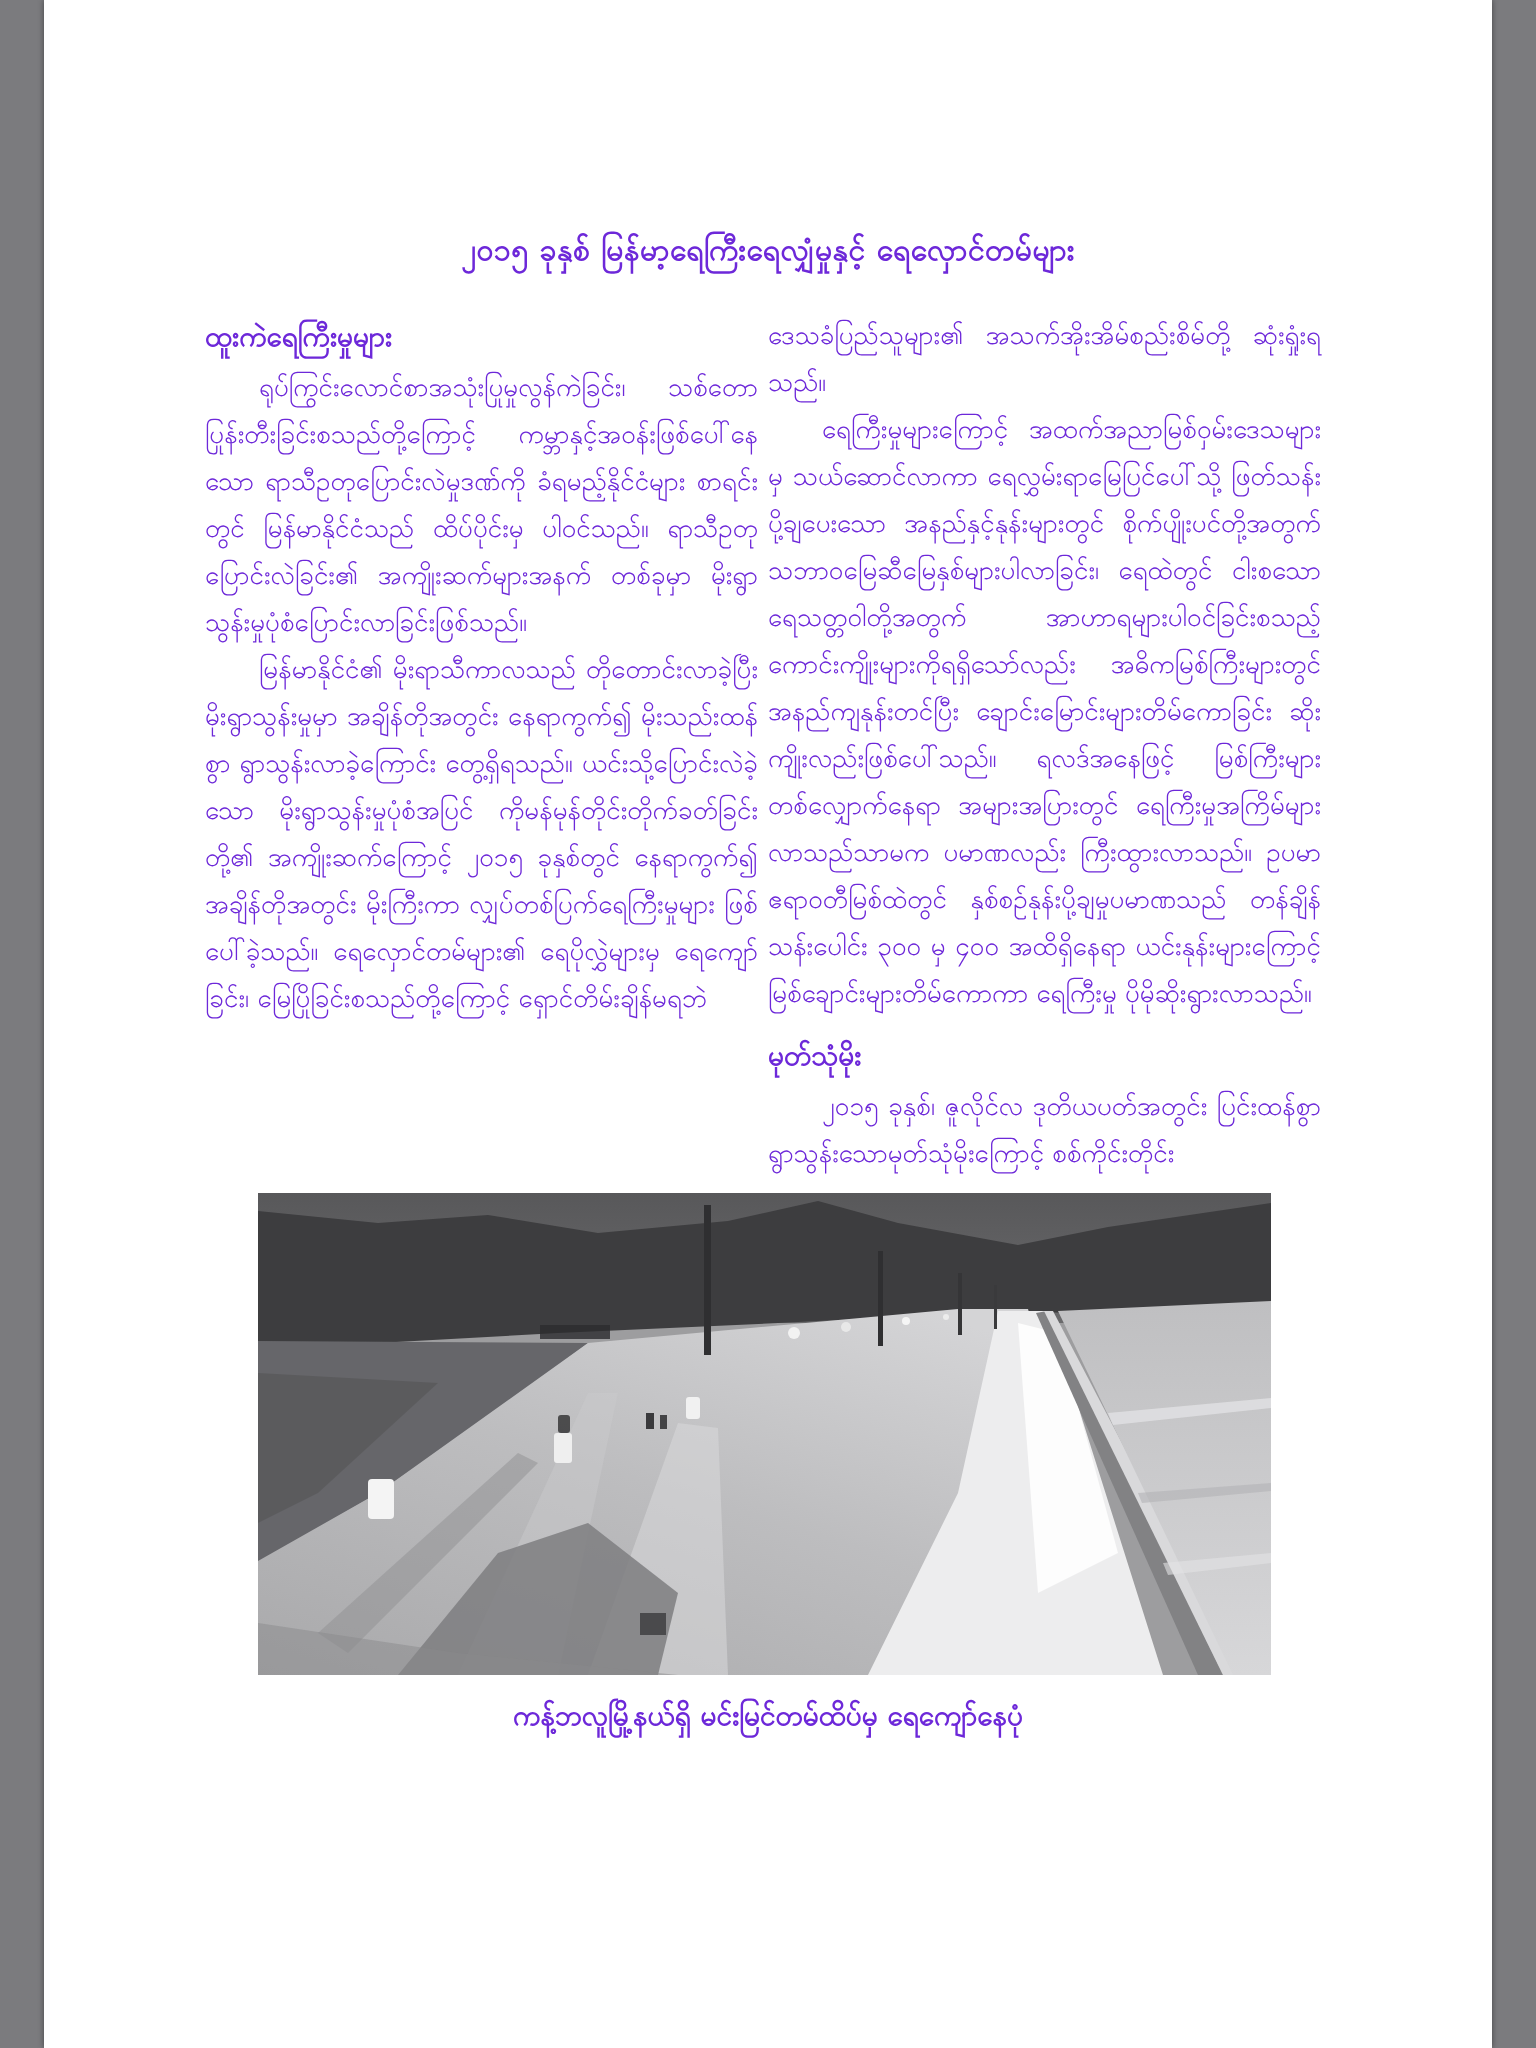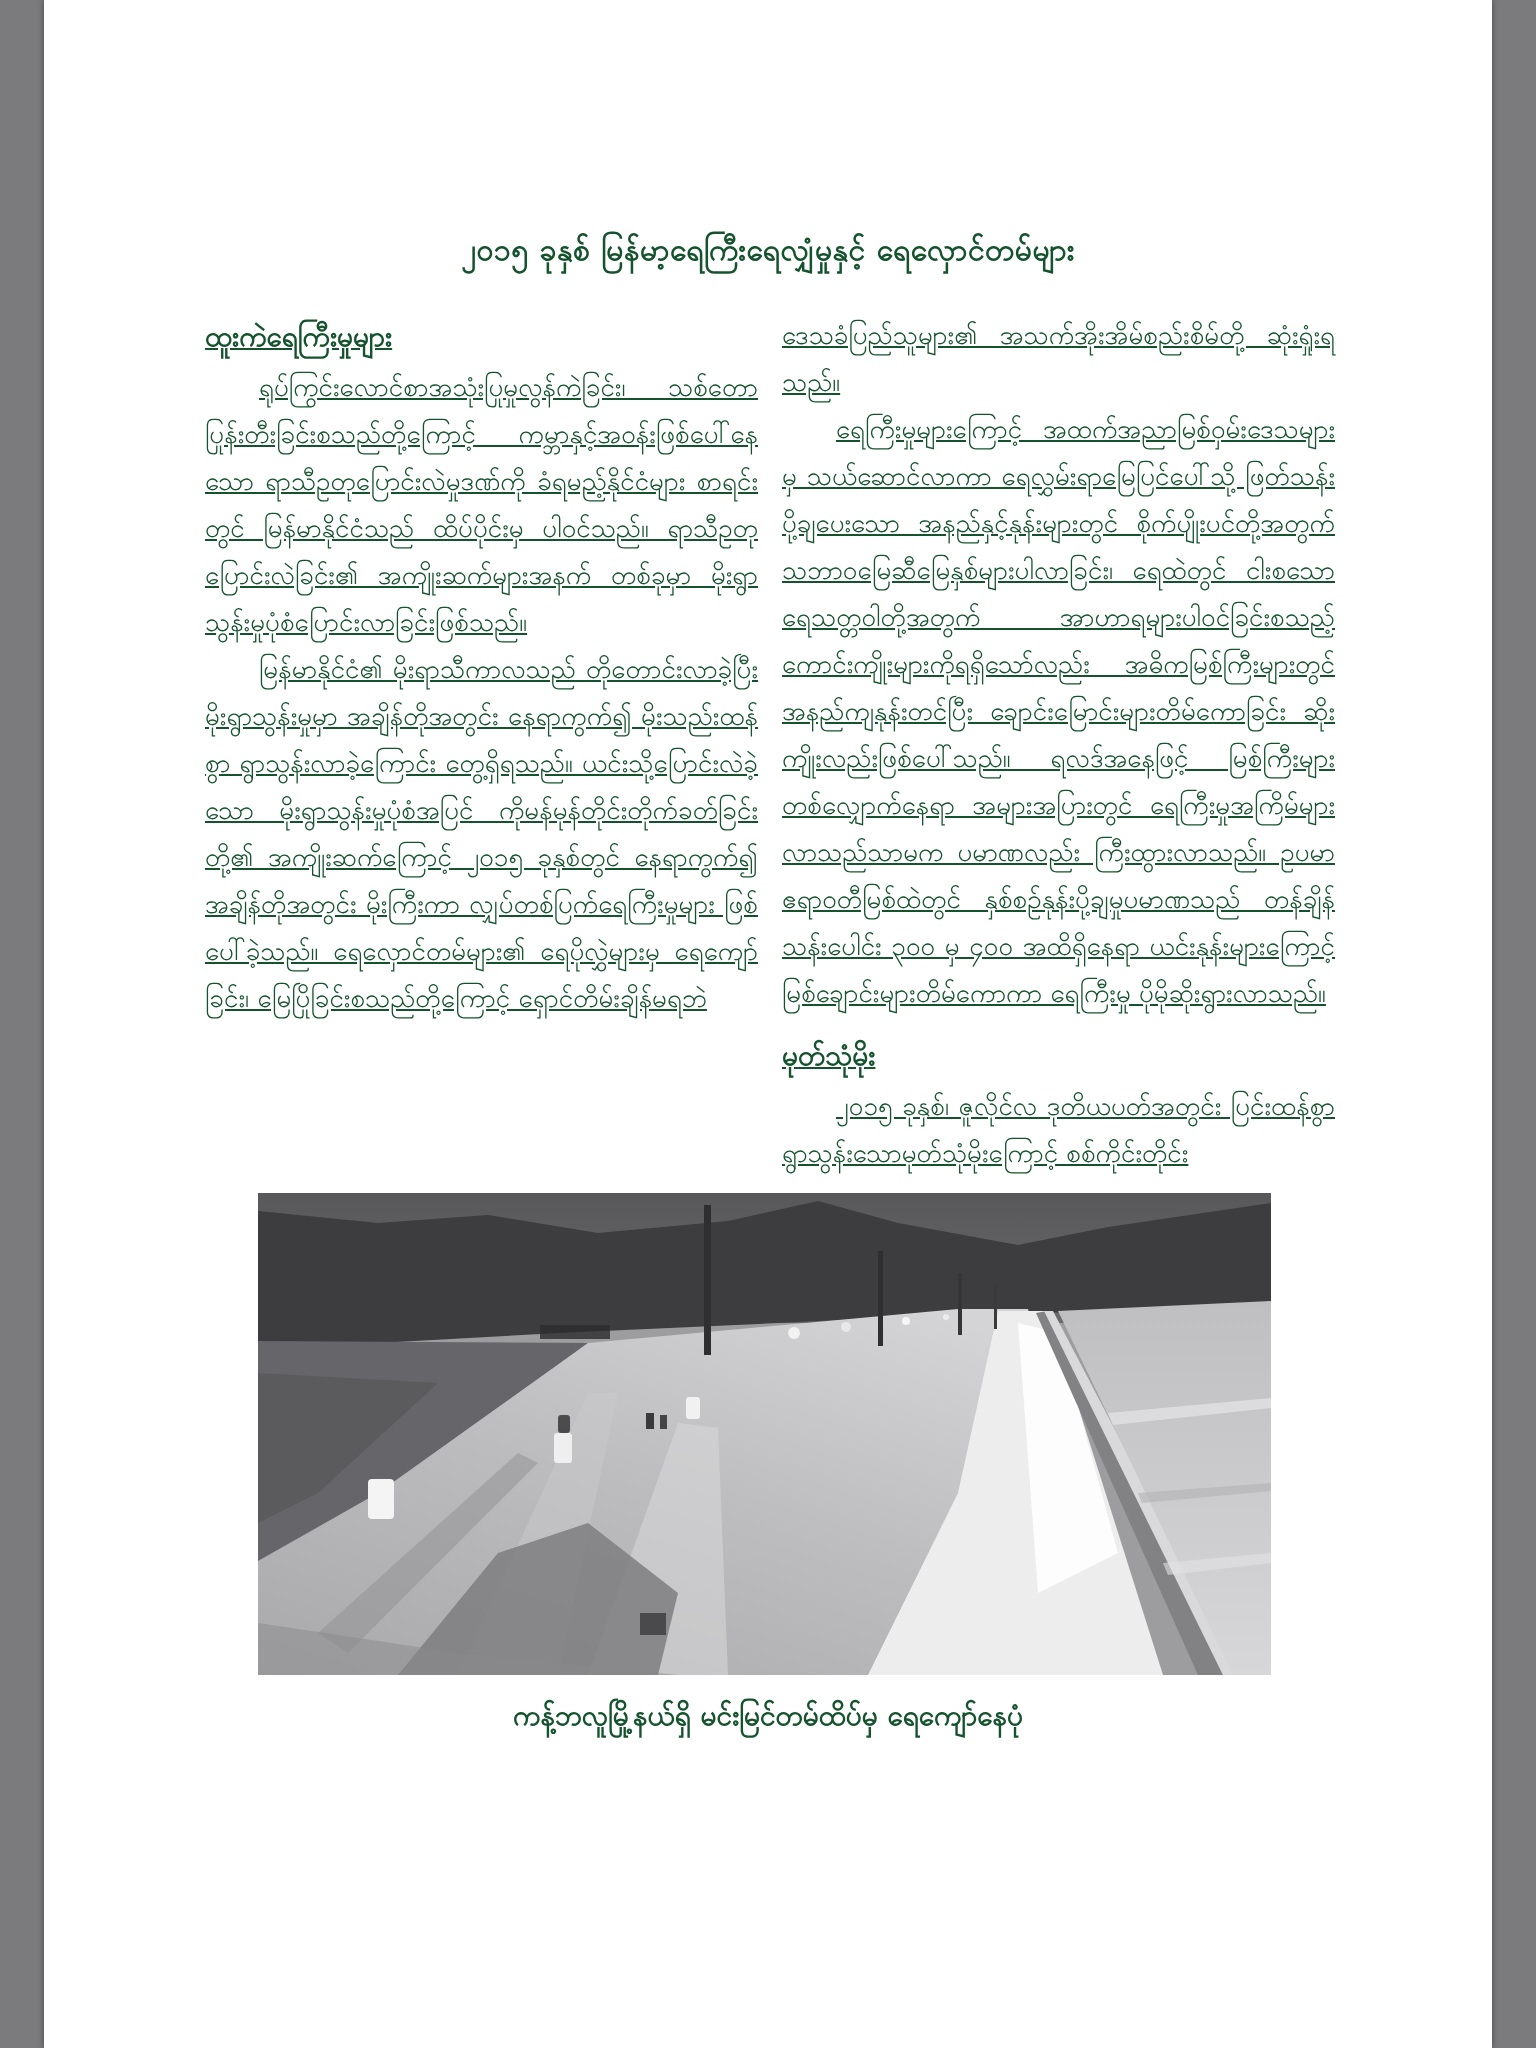--- a/index.html
+++ b/index.html
@@ -12,39 +12,38 @@
     width:1536px; height:2048px;
     background:#7b7b7e;
     overflow:hidden;
   }
   .page {
     position:absolute;
     left:44px; top:0;
     width:1448px; height:2048px;
     background:#ffffff;
     box-shadow:0 0 6px rgba(0,0,0,0.45);
-    color:#14532d;
+    color:#6d28d9;
   }
   .doc-title {
     position:absolute;
     left:0; top:228px;
     width:100%;
     text-align:center;
     font-weight:bold;
     font-size:30px;
     line-height:44px;
     letter-spacing:0.5px;
   }
   .columns {
     position:absolute;
     left:161px; top:312px;
     width:1130px;
     display:flex;
-    gap:24px;
-    text-decoration:underline;
+    gap:10px;
   }
   .col {
     width:553px;
     font-size:26px;
     line-height:47px;
     text-align:justify;
   }
   .col h3 {
     margin:0 0 2px 0;
     font-size:28px;

